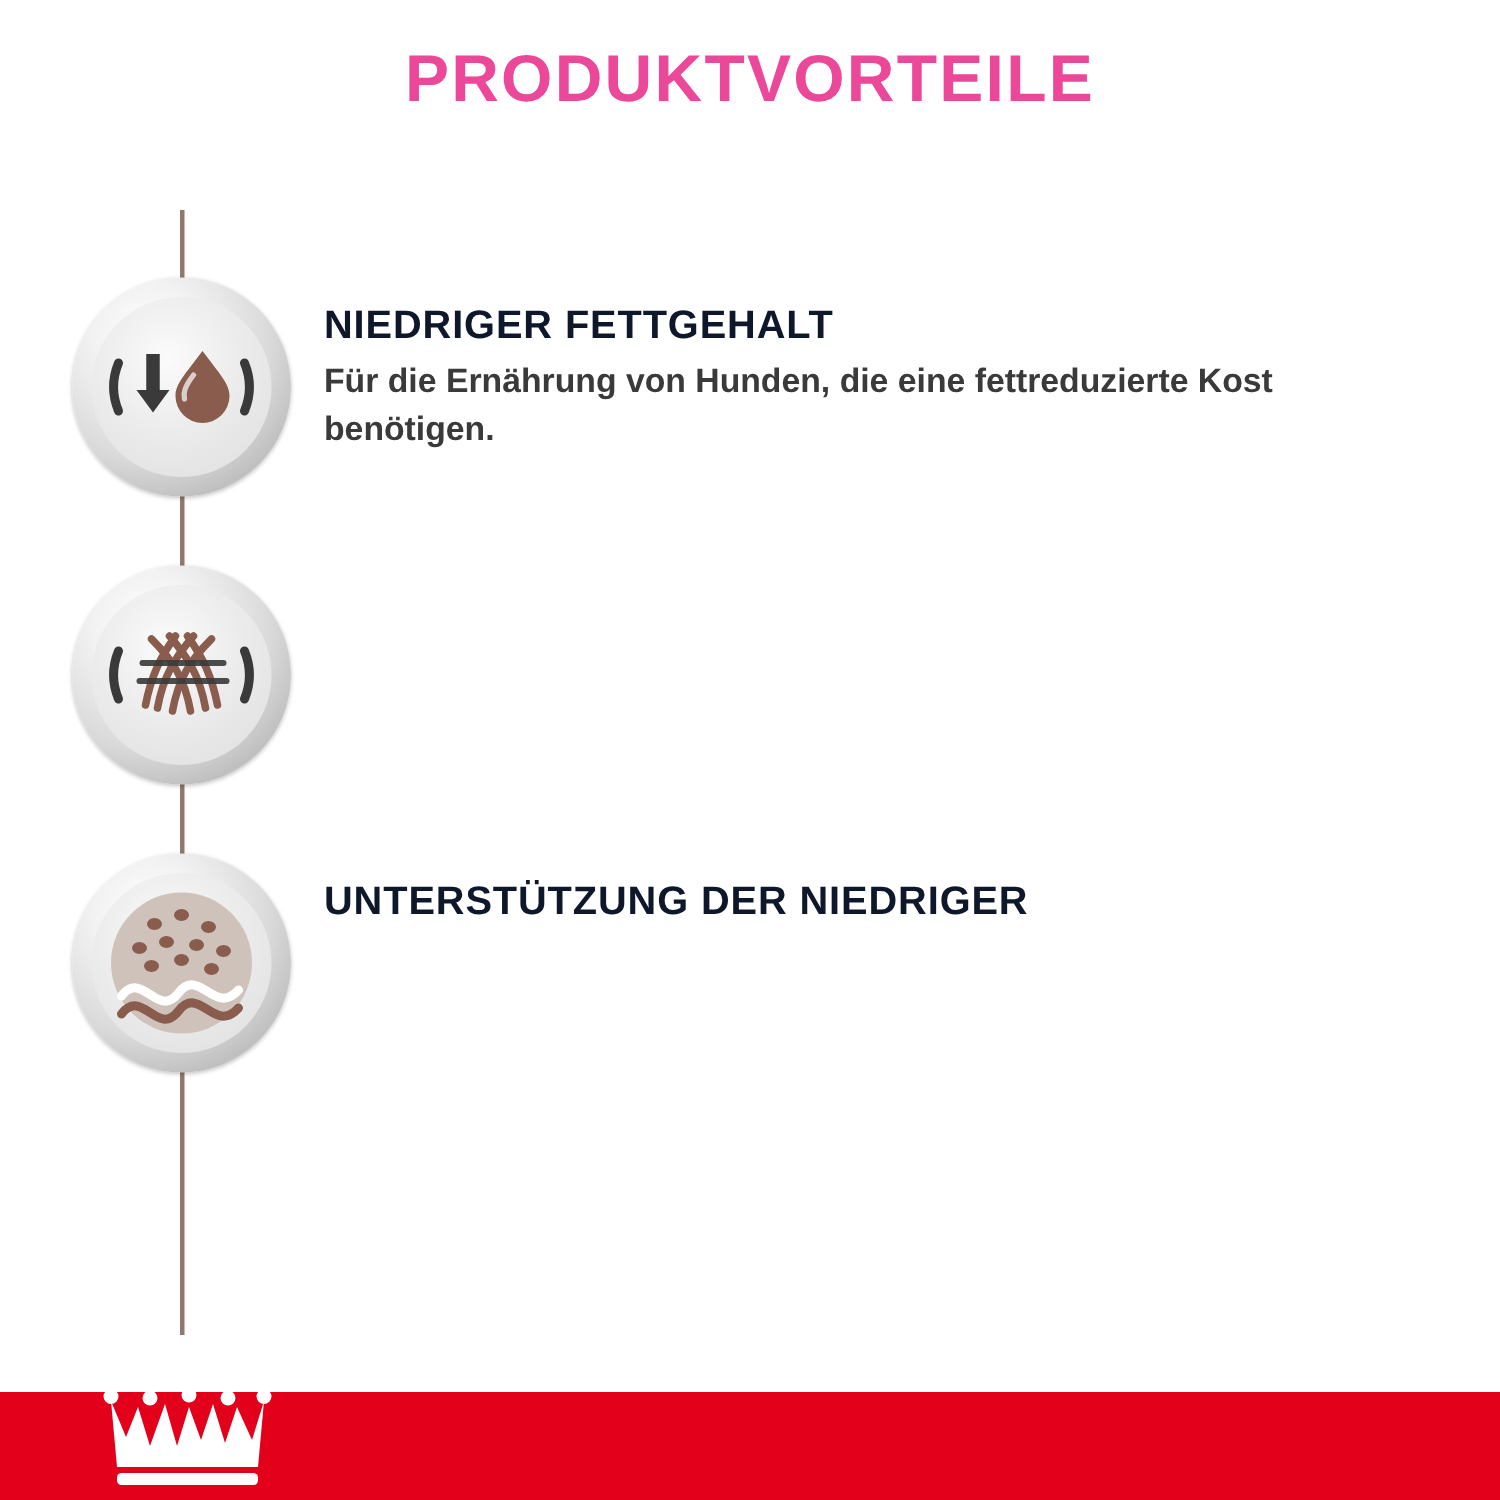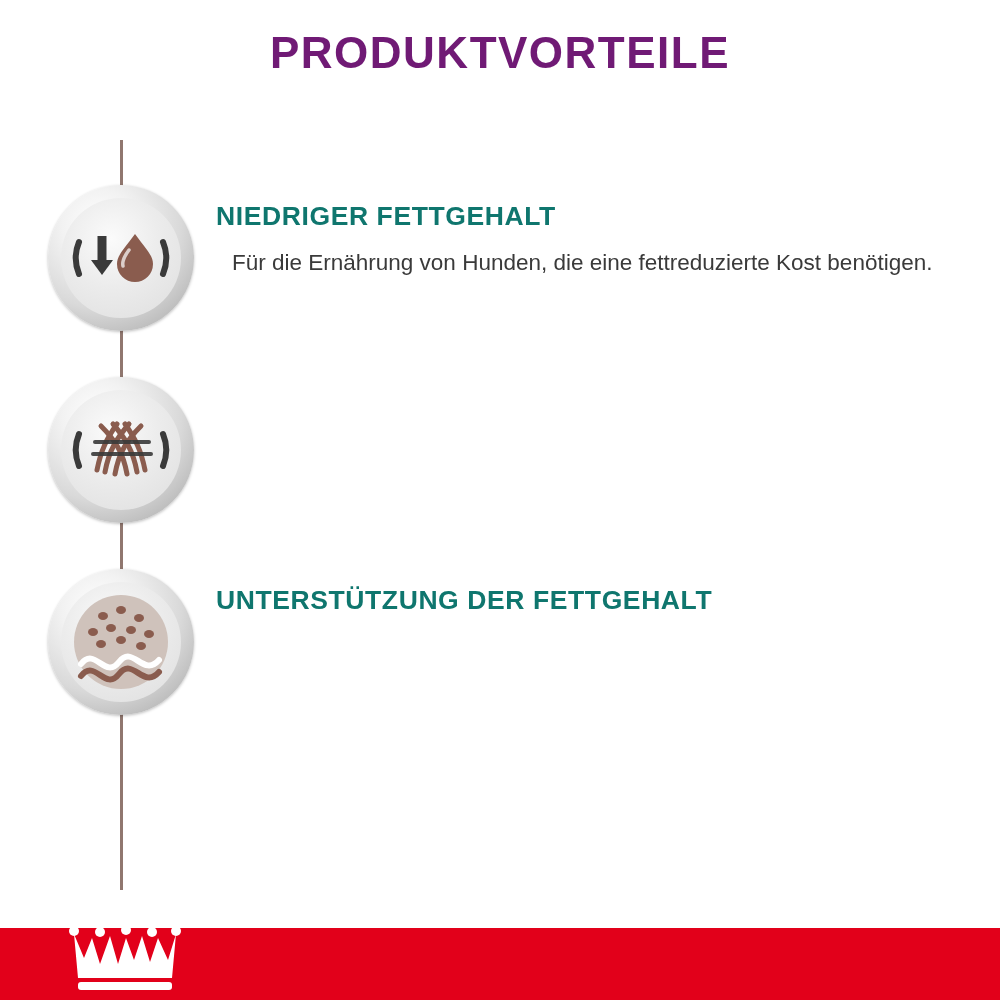--- a/index.html
+++ b/index.html
@@ -26,21 +26,21 @@
   
   .title {
     position: absolute;
     top: 28px;
     left: 0;
     width: 1000px;
     text-align: center;
     font-size: 44px;
     font-weight: bold;
     letter-spacing: 1.5px;
-    color: #701a75;
+    color: #ec4899;
     font-family: "Liberation Sans", sans-serif;
   }
 
   
   .timeline {
     position: absolute;
     left: 120px;
     top: 140px;
     width: 3px;
     height: 750px;
@@ -94,30 +94,31 @@
 
   .text-block {
     flex: 1 1 auto;
     padding-left: 22px;
     padding-top: 16px;
   }
   .b-head {
     font-size: 26.5px;
     font-weight: bold;
     letter-spacing: .6px;
-    color: #0f766e;
+    color: #0f172a;
     margin: 0 0 7px 0;
     line-height: 1.15;
   }
   .b-body {
     font-size: 22.5px;
     line-height: 1.42;
     color: #3a3a3a;
-    margin: 16px;
+    margin: 0;
     max-width: 740px;
+    font-weight: bold;
   }
 
   
   .footer-bar {
     position: absolute;
     left: 0;
     bottom: 0;
     width: 1000px;
     height: 72px;
     background: #e2001a;
@@ -201,21 +202,21 @@
             <ellipse cx="88" cy="52" rx="5" ry="4"></ellipse>
             <ellipse cx="40" cy="62" rx="5" ry="4"></ellipse>
             <ellipse cx="60" cy="58" rx="5" ry="4"></ellipse>
             <ellipse cx="80" cy="64" rx="5" ry="4"></ellipse>
           </g>
           <path d="M20 82 C34 64 44 98 58 80 C72 62 82 96 98 78" fill="none" stroke="#ffffff" stroke-width="6" stroke-linecap="round"></path>
           <path d="M20 94 C34 76 44 110 58 92 C72 74 82 108 98 90" fill="none" stroke="#8a5c4e" stroke-width="6" stroke-linecap="round"></path>
         </svg>
       </div>
       <div class="text-block">
-        <p class="b-head">UNTERSTÜTZUNG DER FETTGEHALT</p>
+        <p class="b-head">UNTERSTÜTZUNG DER NIEDRIGER</p>
       </div>
     </div>
 
   </div>
 
   <div class="footer-bar"></div>
   <svg class="footer-logo" viewBox="0 0 130 74">
     <g fill="#ffffff">
       <path d="M12 14 L22 38 L30 18 L38 44 L48 16 L56 44 L64 18 L72 40 L80 16 L88 42 L96 18 L106 40 L114 14
                L110 58 L16 58 Z"></path>

